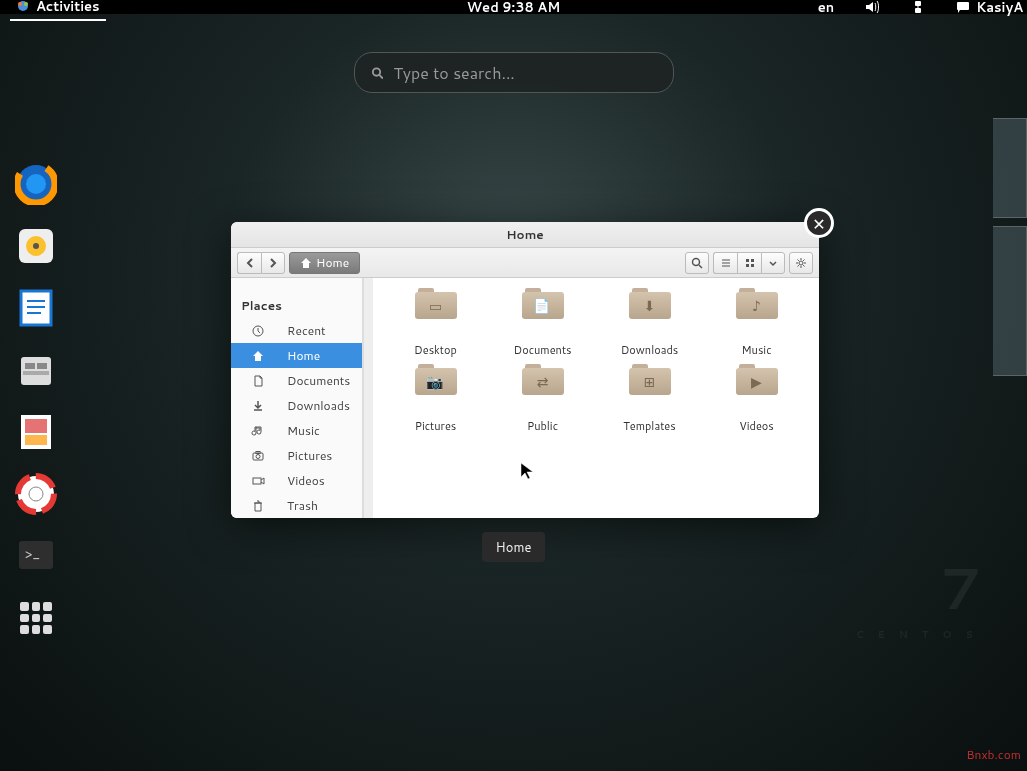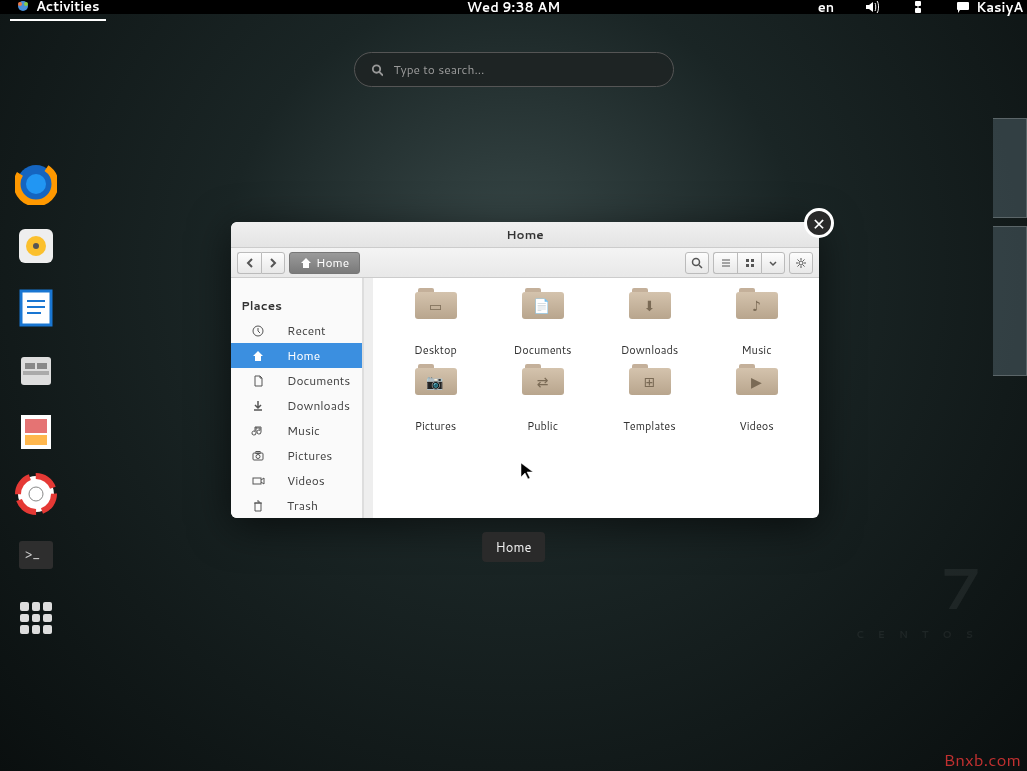--- a/index.html
+++ b/index.html
@@ -10,21 +10,21 @@
 .topbar-left { display: flex; align-items: center; padding-left: 10px; gap: 8px; }
 .activities { display: flex; align-items: center; gap: 6px; padding: 4px 6px; border-bottom: 2px solid #fff; }
 .activities-icon { width: 14px; height: 14px; display: inline-block; }
 .topbar-center { position: absolute; left: 50%; transform: translateX(-50%); }
 .topbar-right { margin-left: auto; display: flex; align-items: center; gap: 30px; padding-right: 4px; justify-content: center; }
 .topbar-right .icon { width: 16px; height: 16px; }
 
 
 .search-container { position: absolute; top: 52px; left: 50%; transform: translateX(-50%); width: 320px; }
 .search-box { background: rgba(30,35,35,0.9); border: 1px solid #555; border-radius: 18px; padding: 8px 16px; display: flex; align-items: center; gap: 10px; color: #999; }
-.search-box input { background: transparent; border: none; outline: none; color: #404040; font-size: 12px; width: 100%; }
+.search-box input { background: transparent; border: none; outline: none; color: #404040; font-size: 16px; width: 100%; }
 .search-box input::placeholder { color: #999; }
 
 
 .dock { position: absolute; left: 6px; top: 160px; width: 60px; display: flex; flex-direction: column; gap: 14px; align-items: center; }
 .dock-item { width: 48px; height: 48px; border-radius: 6px; display: flex; align-items: center; justify-content: center; cursor: pointer; }
 .app-grid { width: 40px; height: 40px; display: grid; grid-template-columns: repeat(3, 1fr); gap: 3px; padding: 4px; }
 .app-grid span { background: #ddd; border-radius: 2px; }
 
 
 .workspaces { position: absolute; right: 0; top: 118px; width: 34px; display: flex; flex-direction: column; gap: 8px; }
@@ -62,21 +62,21 @@
 .folder-icon .glyph { color: #7a6a55; font-size: 14px; }
 .folder-label { font-size: 11px; color: #333; margin-top: 20px; }
 
 
 .tooltip { position: absolute; top: 532px; left: 50%; transform: translateX(-50%); background: #2a2a2a; color: #eee; padding: 6px 14px; border-radius: 4px; font-size: 13px; }
 
 
 .cursor { position: absolute; top: 462px; left: 520px; font-size: 16px; color: #000; pointer-events: none; }
 
 
-.watermark { position: absolute; bottom: 0; right: 6px; font-size: 17px; color: #c03030; }
+.watermark { position: absolute; bottom: 8px; right: 6px; font-size: 12px; color: #c03030; }
 .centos-logo { position: absolute; bottom: 130px; right: 40px; color: rgba(200,210,210,0.08); font-size: 56px; font-weight: bold; letter-spacing: 6px; text-align: right; }
 .centos-logo small { display: block; font-size: 10px; letter-spacing: 14px; }
 
 svg { display: block; }
 </style>
 </head>
 <body>
 
 <div class="topbar">
   <div class="topbar-left">

